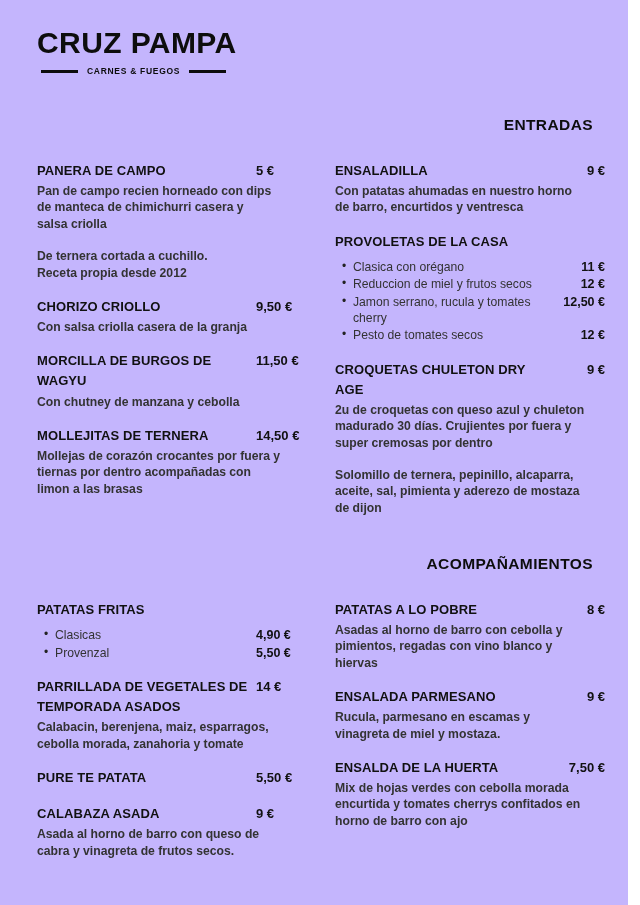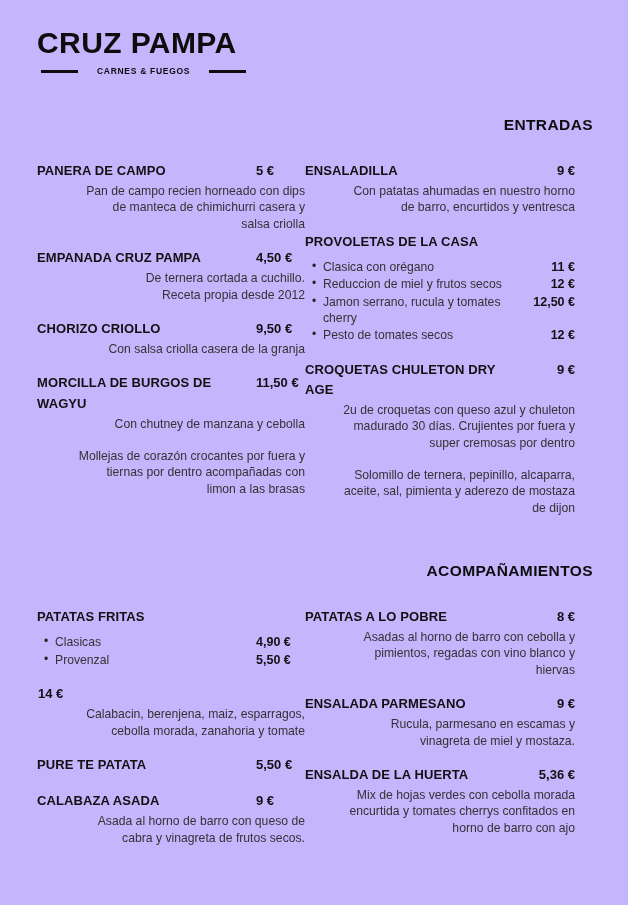--- a/index.html
+++ b/index.html
@@ -17,21 +17,21 @@
   .brand-title {
     font-size: 30px;
     font-weight: 800;
     letter-spacing: 0.4px;
     color: #0d0d0d;
     line-height: 1.1;
   }
   .brand-sub {
     display: flex;
     align-items: center;
-    gap: 19px;
+    gap: 9px;
     margin-top: 7px;
     margin-left: 4px;
     width: fit-content;
   }
   .brand-dash { width: 37px; height: 3px; background: #0d0d0d; }
   .brand-sub-label {
     font-size: 8.5px;
     font-weight: 700;
     letter-spacing: 0.7px;
     color: #0d0d0d;
@@ -39,24 +39,25 @@
   }
   
   .section-title {
     text-align: right;
     font-size: 15.5px;
     font-weight: 800;
     letter-spacing: 0.4px;
     color: #0d0d0d;
   }
   .section-title.first { margin-top: 40px; margin-bottom: 27px; }
-  .section-title.second { margin-top: 30px; margin-bottom: 27px; }
+  .section-title.second { margin-top: 23px; margin-bottom: 27px; }
   .cols {
     display: grid;
     grid-template-columns: 268px 270px;
+    column-gap: 30px;
     align-items: start;
   }
   
   .item { margin-bottom: 16px; }
   .row { display: flex; align-items: flex-start; }
   .name {
     flex: 1;
     font-size: 13px;
     font-weight: 700;
     letter-spacing: 0.1px;
@@ -71,22 +72,21 @@
     line-height: 1.55;
   }
   .col-l .price { width: 50px; text-align: left; padding-left: 1px; }
   .col-r .price { width: 56px; text-align: right; }
   .desc {
     margin-top: 2px;
     font-size: 12.2px;
     color: #333;
     line-height: 1.34;
     white-space: pre-line;
-    font-weight: 400;
-    text-align: right;
+    font-weight: 700;
   }
   
   .bullets { margin-top: 7px; }
   .brow { display: flex; align-items: flex-start; line-height: 1.32; margin-bottom: 1px; }
   .dot {
     width: 11px; margin-left: 7px;
     flex-shrink: 0;
     font-size: 12px; color: #222;
     line-height: 1.32;
   }
@@ -119,24 +119,20 @@
         <div class="row">
           <h3 class="name">PANERA DE CAMPO</h3>
           <span class="price">5 €</span>
         </div>
         <p class="desc">Pan de campo recien horneado con dips
 de manteca de chimichurri casera y
 salsa criolla</p>
       </article>
 
       <article class="item">
-        <div class="row">
-          <h3 class="name">EMPANADA CRUZ PAMPA</h3>
-          <span class="price">4,50 €</span>
-        </div>
         <p class="desc">De ternera cortada a cuchillo.
 Receta propia desde 2012</p>
       </article>
 
       <article class="item">
         <div class="row">
           <h3 class="name">CHORIZO CRIOLLO</h3>
           <span class="price">9,50 €</span>
         </div>
         <p class="desc">Con salsa criolla casera de la granja</p>
@@ -144,20 +140,24 @@
 
       <article class="item">
         <div class="row">
           <h3 class="name">MORCILLA DE BURGOS DE WAGYU</h3>
           <span class="price">11,50 €</span>
         </div>
         <p class="desc">Con chutney de manzana y cebolla</p>
       </article>
 
       <article class="item">
+        <div class="row">
+          <h3 class="name">MOLLEJITAS DE TERNERA</h3>
+          <span class="price">14,50 €</span>
+        </div>
         <p class="desc">Mollejas de corazón crocantes por fuera y
 tiernas por dentro acompañadas con
 limon a las brasas</p>
       </article>
 
     </div>
 
     <div class="col-r">
 
       <article class="item">
@@ -235,20 +235,21 @@
           <div class="brow">
             <span class="dot">•</span>
             <span class="blabel">Provenzal</span>
             <span class="bprice">5,50 €</span>
           </div>
         </div>
       </article>
 
       <article class="item">
         <div class="row">
+          <h3 class="name">PARRILLADA DE VEGETALES DE TEMPORADA ASADOS</h3>
           <span class="price">14 €</span>
         </div>
         <p class="desc">Calabacin, berenjena, maiz, esparragos,
 cebolla morada, zanahoria y tomate</p>
       </article>
 
       <article class="item">
         <div class="row">
           <h3 class="name">PURE TE PATATA</h3>
           <span class="price">5,50 €</span>
@@ -283,21 +284,21 @@
           <h3 class="name">ENSALADA PARMESANO</h3>
           <span class="price">9 €</span>
         </div>
         <p class="desc">Rucula, parmesano en escamas y
 vinagreta de miel y mostaza.</p>
       </article>
 
       <article class="item">
         <div class="row">
           <h3 class="name">ENSALDA DE LA HUERTA</h3>
-          <span class="price">5,36 €</span>
+          <span class="price">7,50 €</span>
         </div>
         <p class="desc">Mix de hojas verdes con cebolla morada
 encurtida y tomates cherrys confitados en
 horno de barro con ajo</p>
       </article>
 
     </div>
   </div>
 
 </div>

